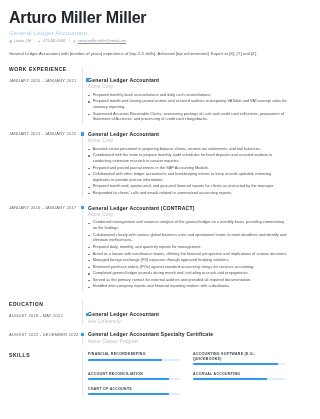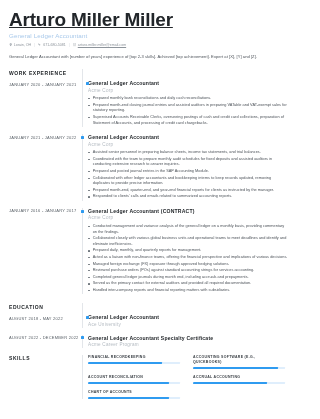--- a/index.html
+++ b/index.html
@@ -19,27 +19,26 @@
     width: 297px;
     height: 419px;
     box-sizing: border-box;
     padding: 9px 9px 0 9px;
     position: relative;
     background: #fff;
   }
 
   
   .name {
-    font-size: 19px;
+    font-size: 16px;
     font-weight: bold;
     letter-spacing: -0.2px;
     color: #22262a;
     line-height: 1.12;
     margin: 0 0 2px 0;
-    text-decoration: underline;
   }
   .job-title {
     font-size: 6.2px;
     color: #a9c9ea;
     letter-spacing: 0.12px;
     margin: 0 0 3px 0;
     line-height: 1.2;
   }
   .contact-row {
     display: flex;

